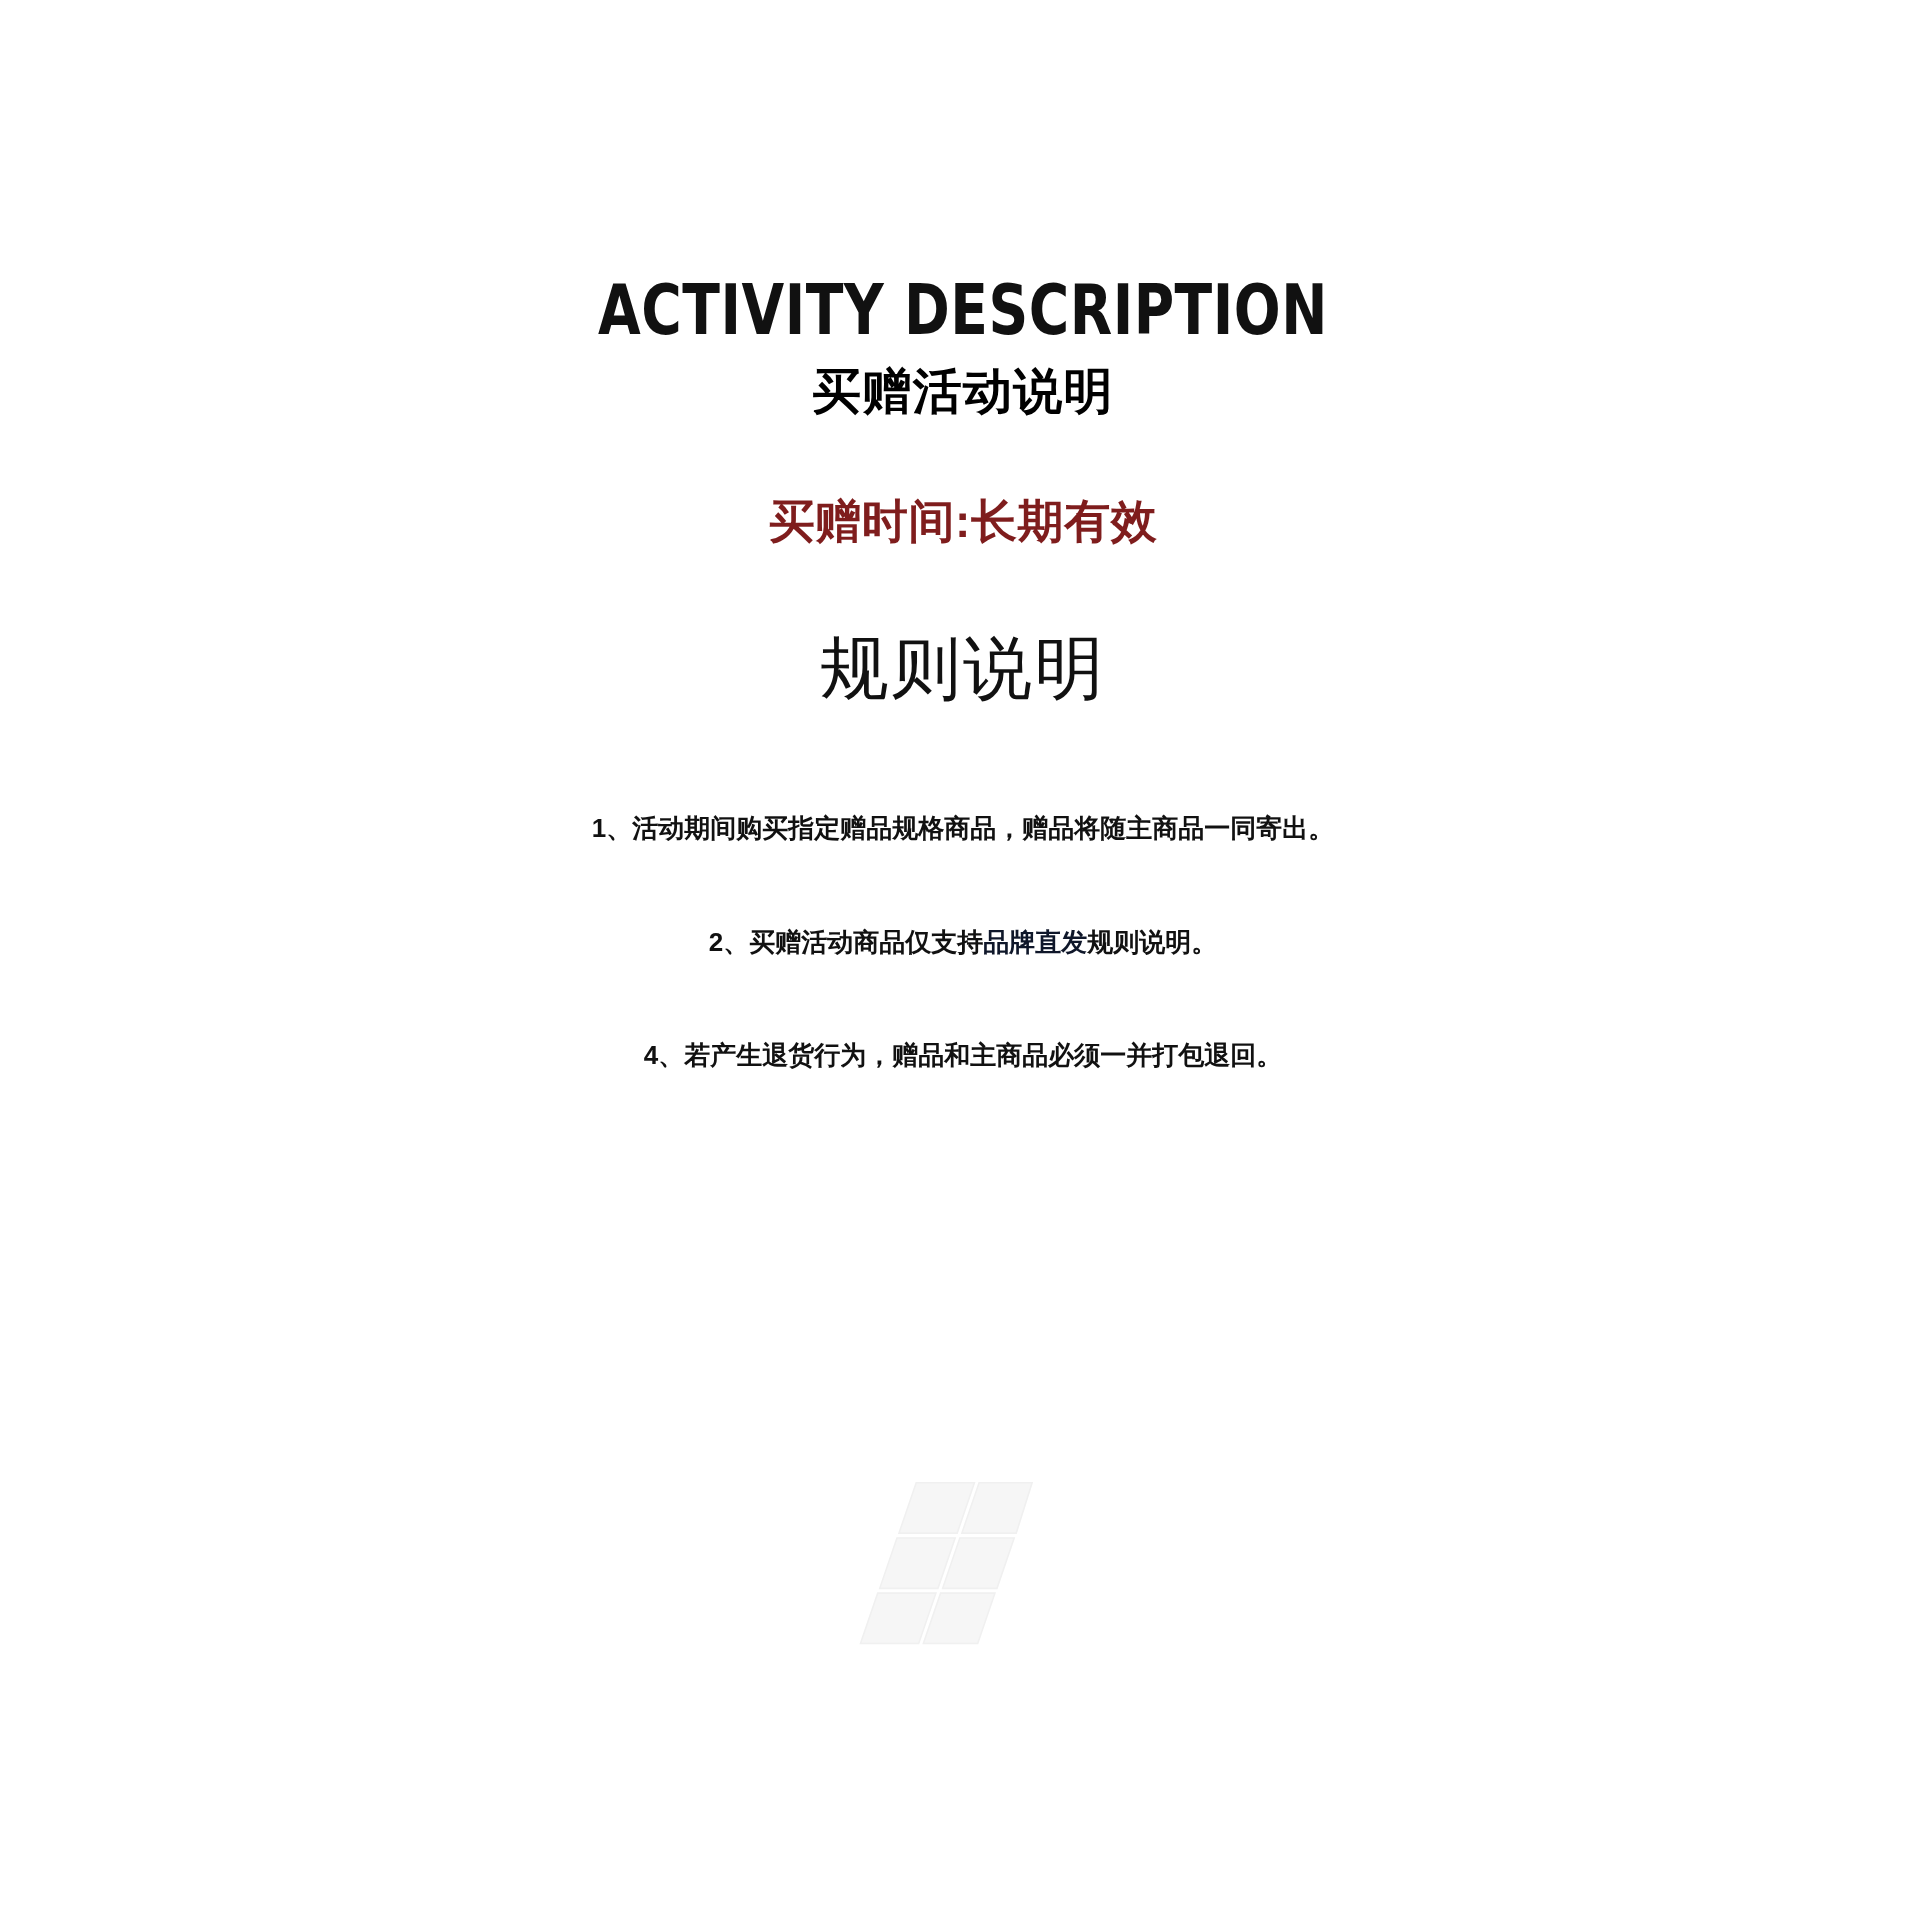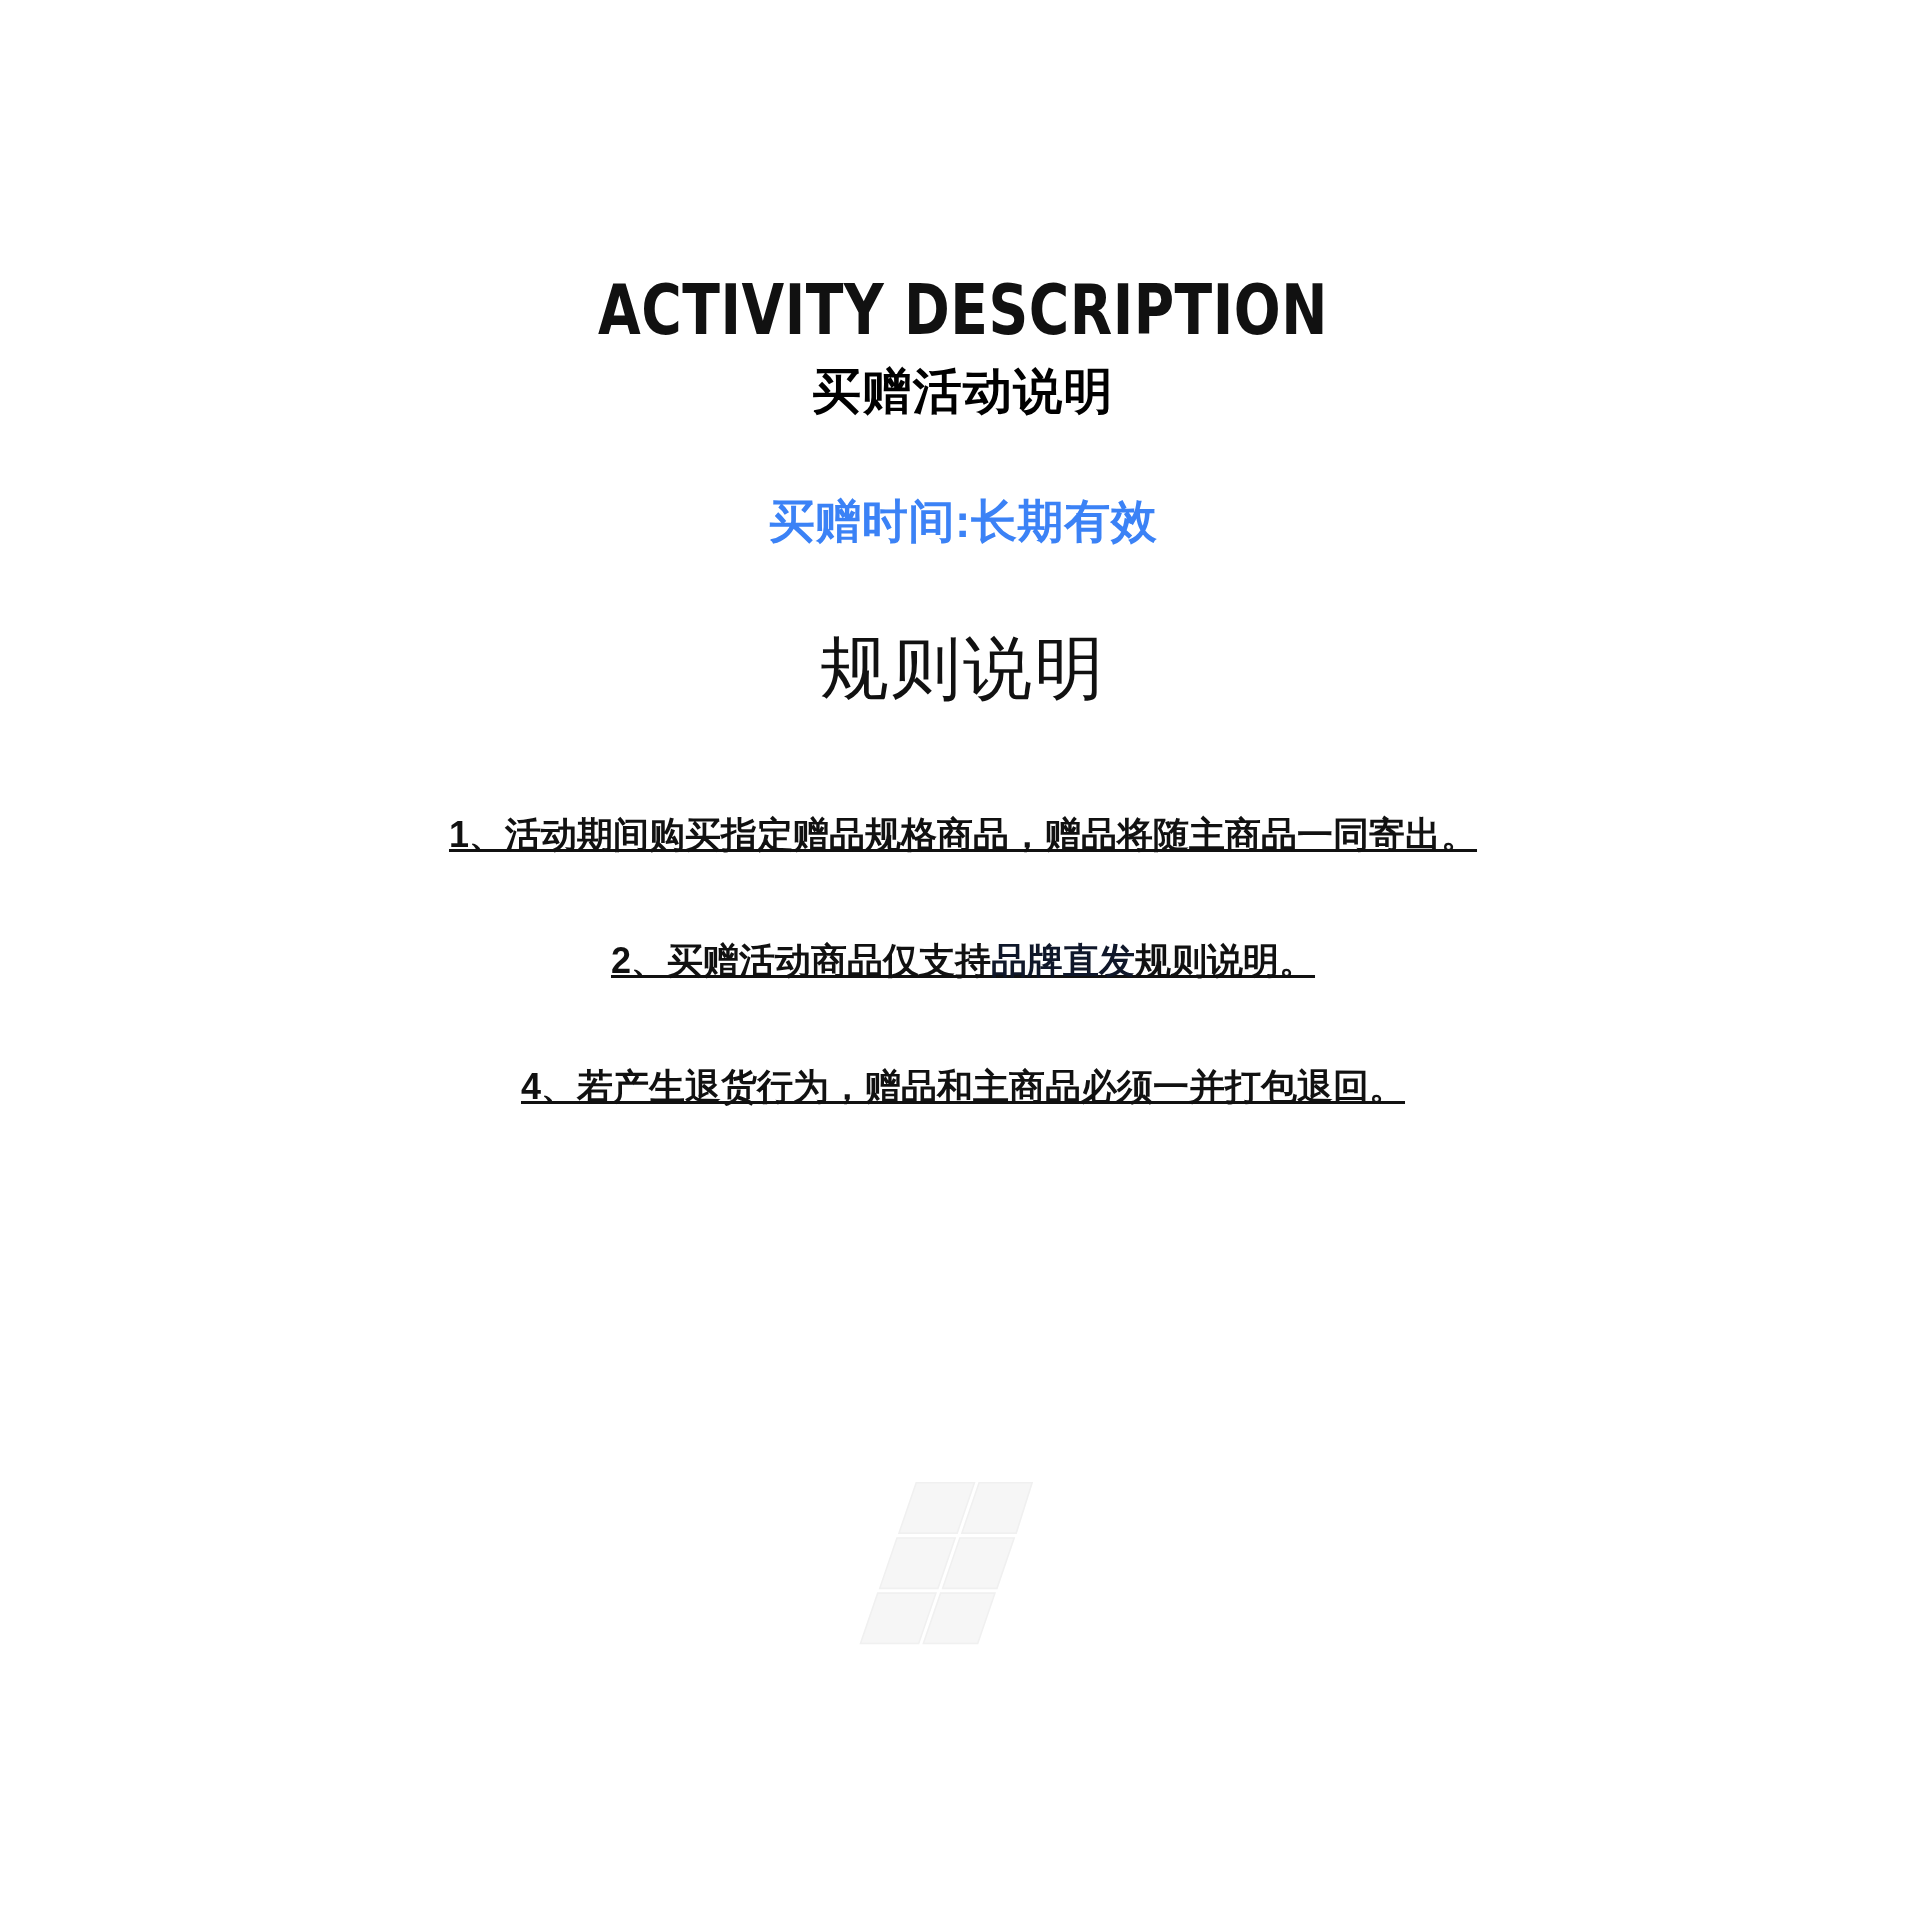--- a/index.html
+++ b/index.html
@@ -53,21 +53,21 @@
     white-space: nowrap;
   }
 
   
   .period {
     margin-top: 82px;
     font-weight: 700;
     font-size: 46px;
     letter-spacing: 0.6px;
     line-height: 1.0;
-    color: #3b82f6;
+    color: #7f1d1d;
     text-align: center;
     white-space: nowrap;
   }
 
   
   .rules-heading {
     margin-top: 90px;
     font-weight: 400;
     font-size: 69px;
     letter-spacing: 2.6px;
@@ -80,27 +80,26 @@
   
   .rules {
     margin-top: 109px;
     width: 100%;
     display: flex;
     flex-direction: column;
     align-items: center;
   }
   .rule {
     font-weight: 700;
-    font-size: 36px;
+    font-size: 26px;
     line-height: 1.25;
     color: #111111;
     text-align: center;
     white-space: nowrap;
     margin-bottom: 81px;
-    text-decoration: underline;
   }
   .rule:last-child {
     margin-bottom: 0;
   }
   .hl {
     color: #0f172a;
   }
 
   
   .watermark {

